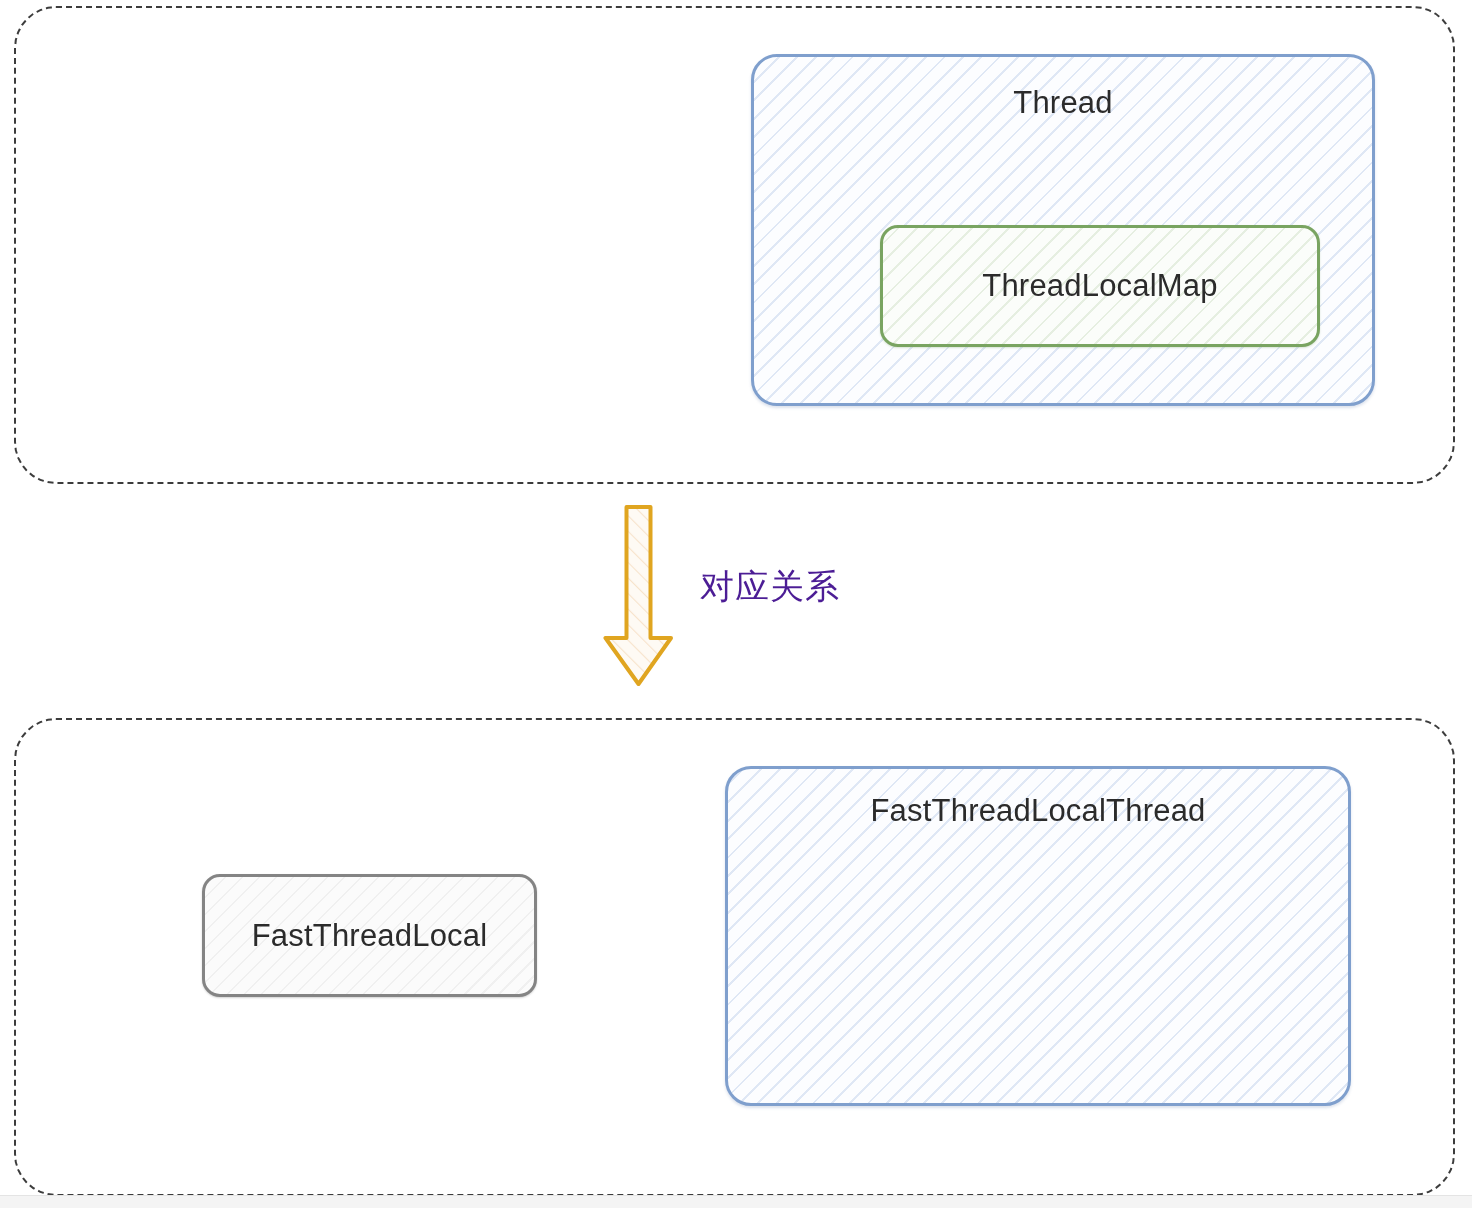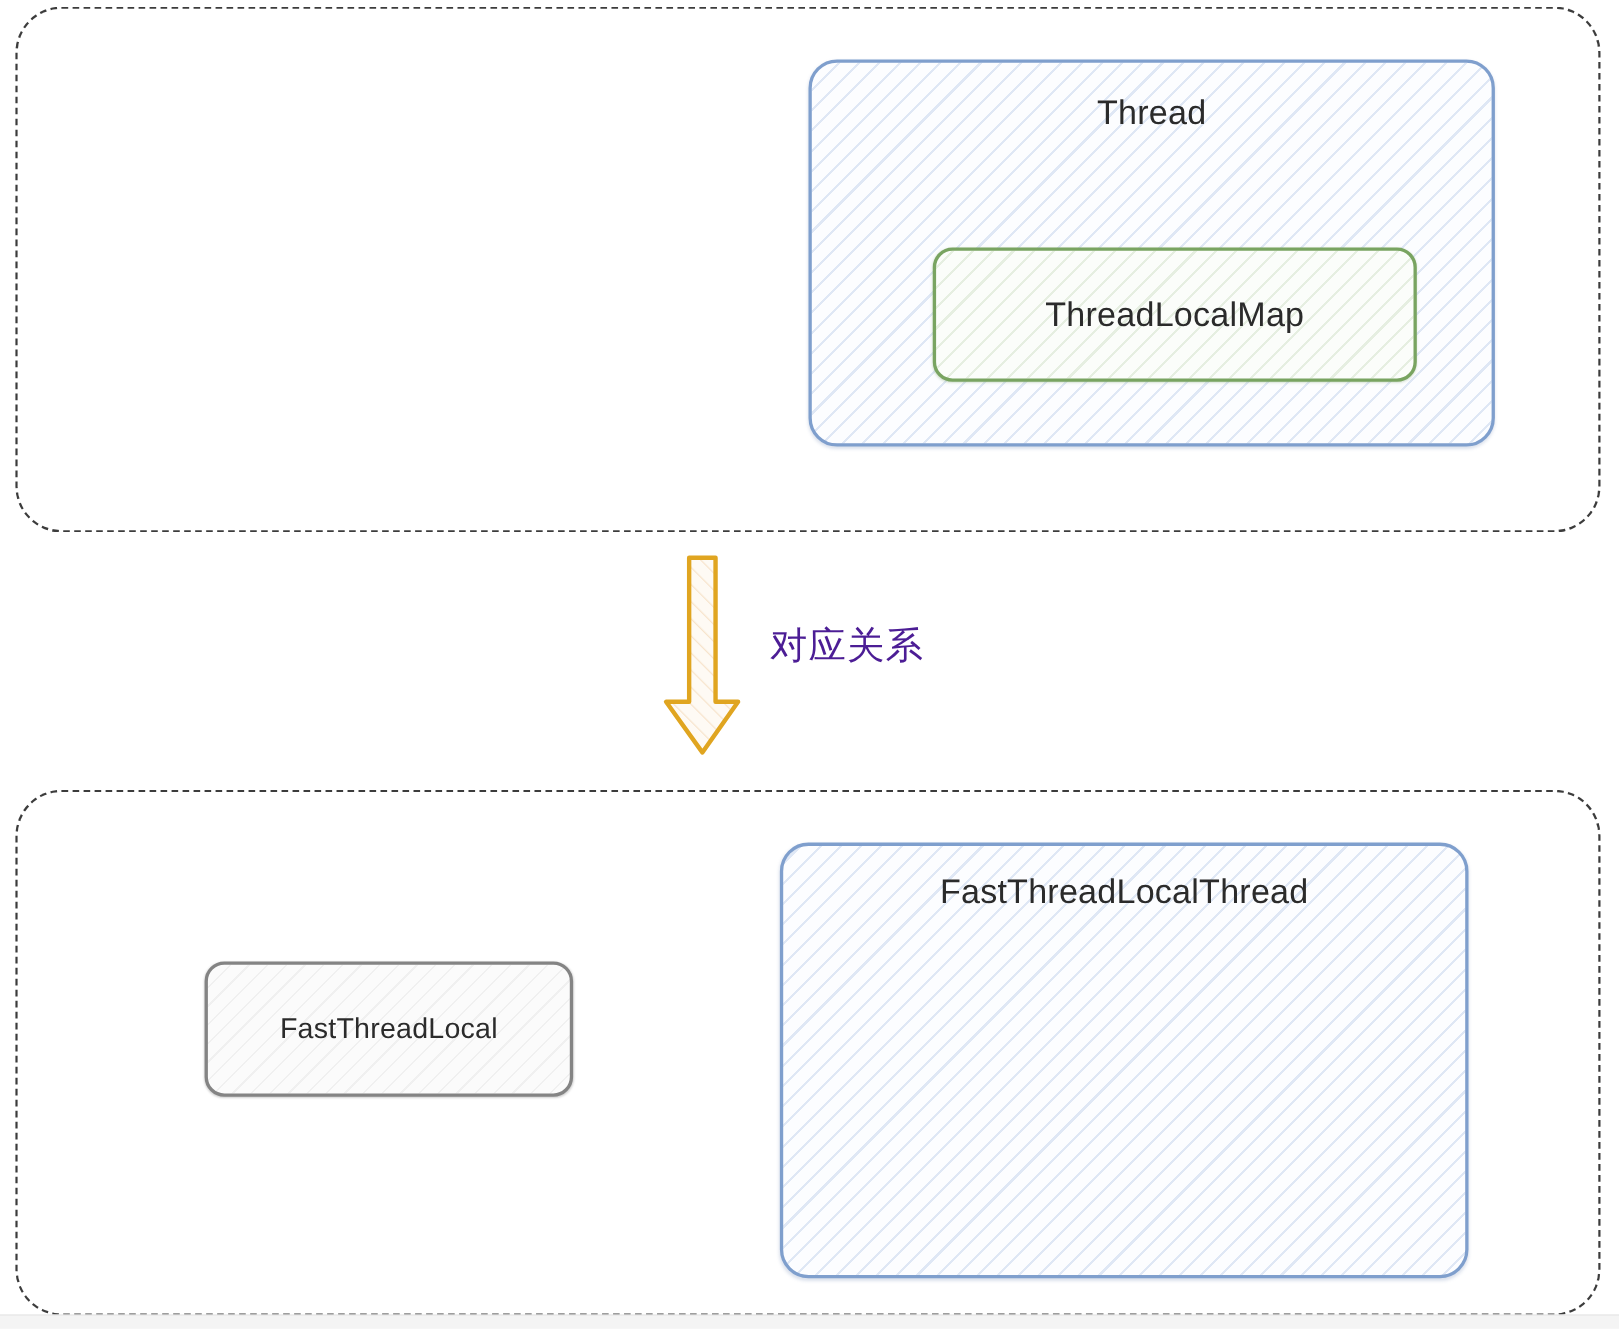--- a/index.html
+++ b/index.html
@@ -34,20 +34,21 @@
   #group-top    { left: 14px;  top: 6px;   width: 1441px; height: 478px; }
   #group-bottom { left: 14px;  top: 718px; width: 1441px; height: 478px; }
 
   
   .node {
     position: absolute;
     box-sizing: border-box;
     display: flex;
     align-items: center;
     justify-content: center;
+    margin-left: 16px;
   }
   .node-label {
     position: relative;
     z-index: 3;
     color: #2b2b2b;
     white-space: nowrap;
     letter-spacing: 0.2px;
   }
 
   
@@ -101,28 +102,28 @@
   }
 
   
   #node-threadlocal     { left: 219px; top: 166px; width: 319px; height: 123px; }
   #node-thread          { left: 735px; top: 54px;  width: 624px; height: 352px; }
   #node-thread > .node-label { top: 28px; font-size: 31px; }
   #node-threadlocalmap  { left: 845px; top: 222px; width: 440px; height: 122px; }
 
   
   #node-fastthreadlocal        { left: 186px; top: 874px; width: 335px; height: 123px; }
-  #node-fastthreadlocalthread  { left: 709px; top: 766px; width: 626px; height: 396px; }
+  #node-fastthreadlocalthread  { left: 709px; top: 766px; width: 626px; height: 340px; }
   #node-fastthreadlocalthread > .node-label { top: 24px; font-size: 31px; }
   #node-internalthreadlocalmap { left: 820px; top: 926px; width: 441px; height: 123px; }
 
   
   #node-threadlocal .node-label            { font-size: 31px; }
   #node-threadlocalmap .node-label         { font-size: 31px; }
-  #node-fastthreadlocal .node-label        { font-size: 26px; }
+  #node-fastthreadlocal .node-label        { font-size: 31px; }
   #node-internalthreadlocalmap .node-label { font-size: 31px; }
 
   
   #arrow-down {
     position: absolute;
     left: 600px;
     top: 504px;
     width: 76px;
     height: 184px;
   }

